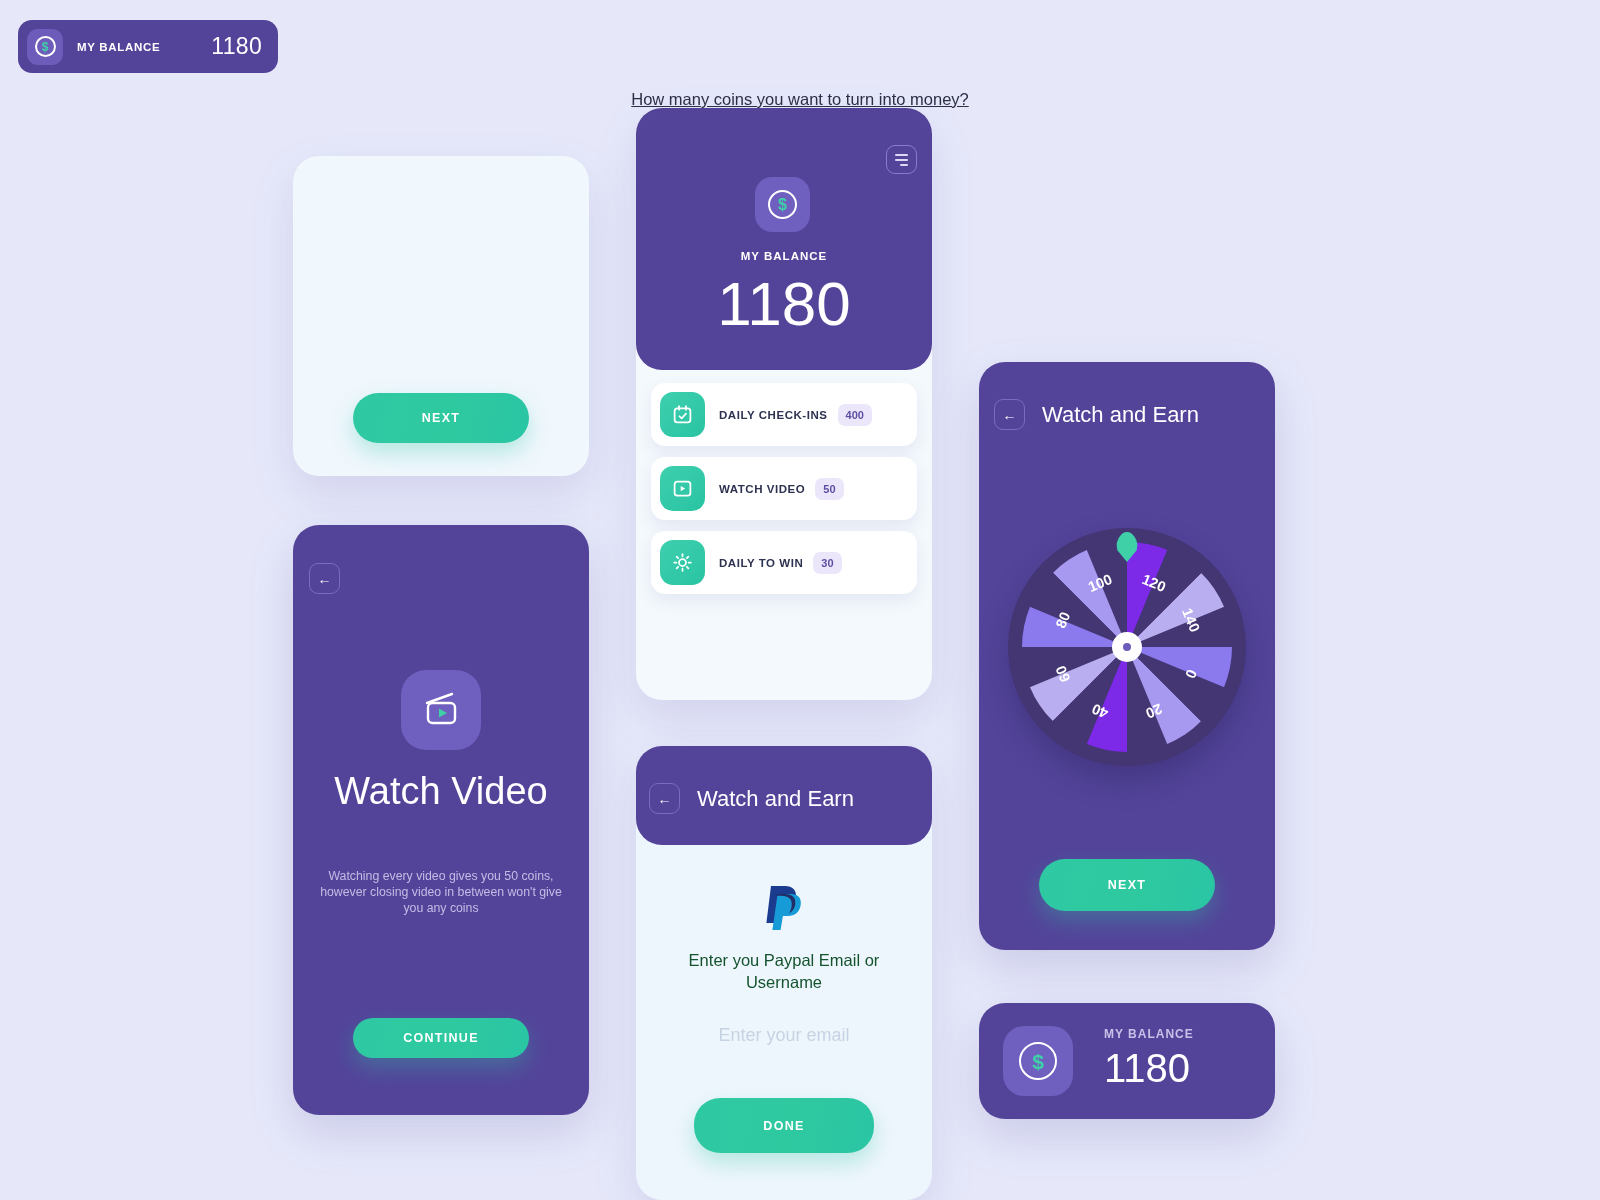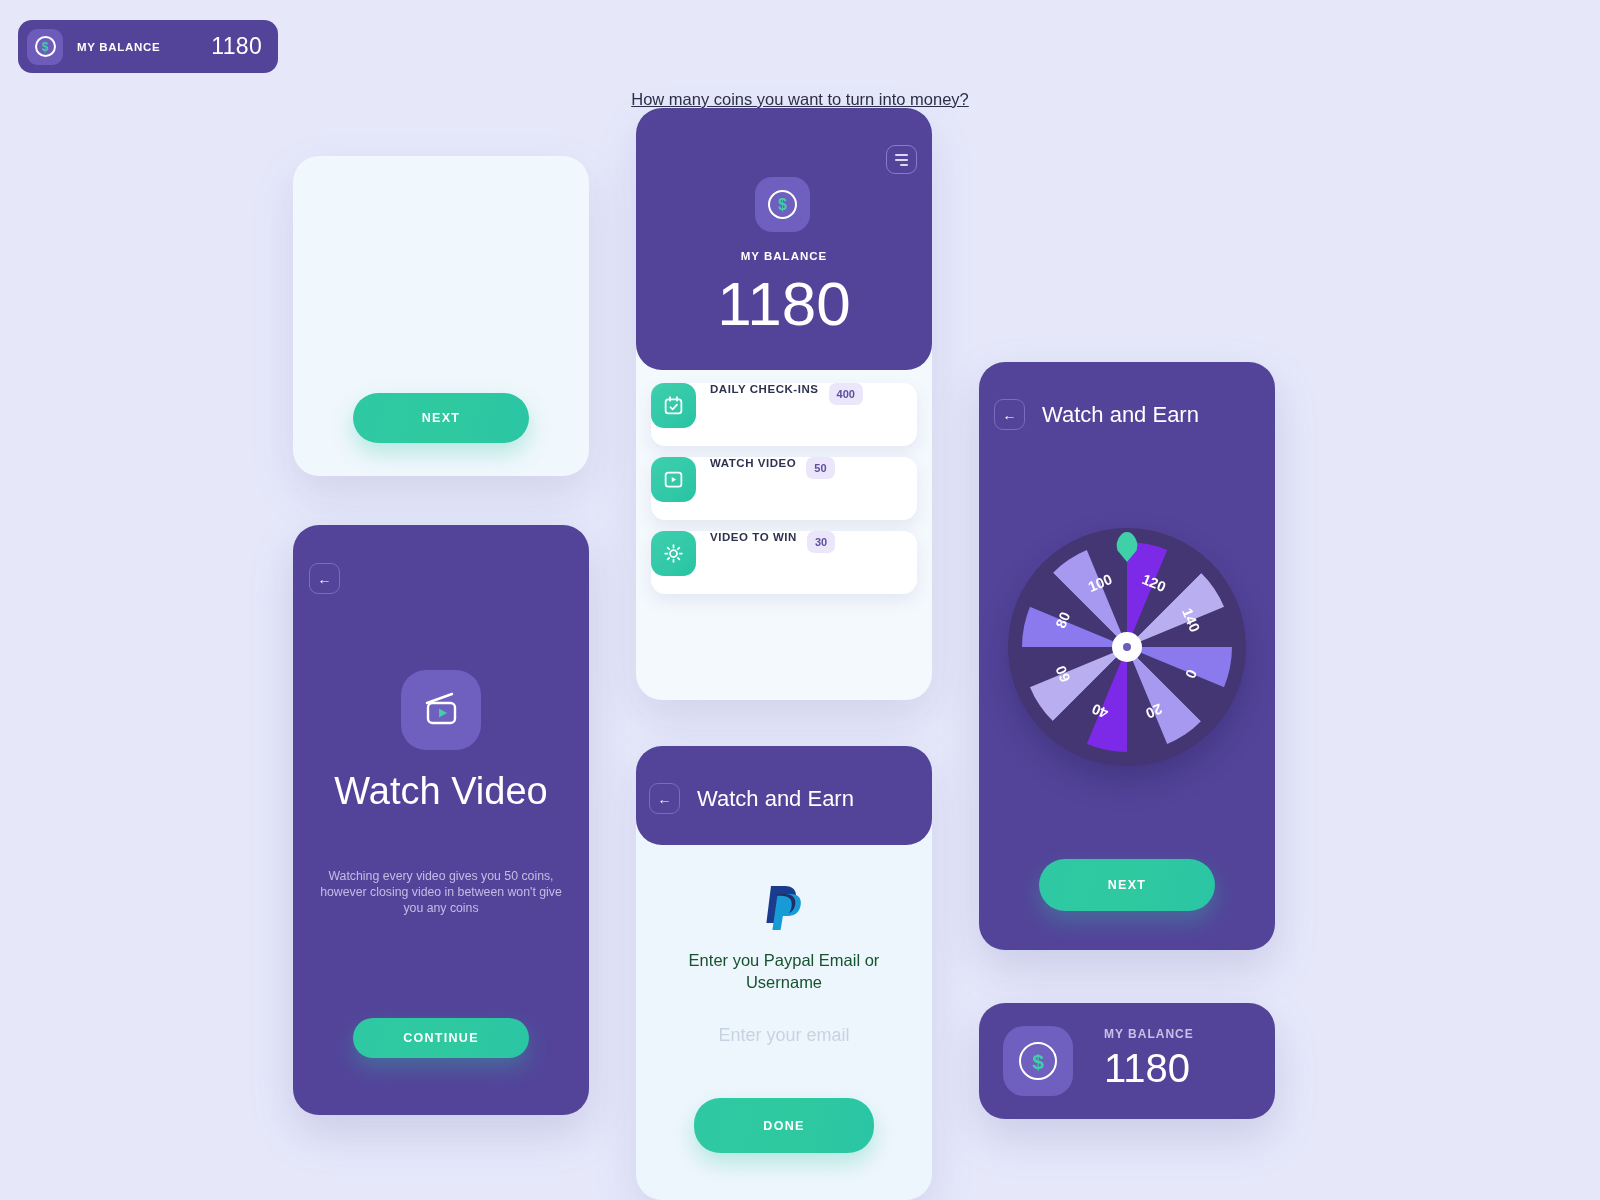--- a/index.html
+++ b/index.html
@@ -118,21 +118,21 @@
   }
   .dash-amount {
     position: absolute; left: 636px; width: 296px; top: 268px; text-align: center;
     color: #ffffff; font-size: 62px; font-weight: 300; letter-spacing: 0px;
   }
 
   .task-row {
     position: absolute; left: 651px; width: 266px; height: 63px;
     background: #ffffff; border-radius: 14px;
     box-shadow: 0 7px 16px rgba(90,80,160,.10);
-    display: flex; align-items: flex-start; 
+    display: flex; align-items: center; padding-left: 9px;
   }
   .task-icon {
     width: 45px; height: 45px; border-radius: 13px; flex: 0 0 auto;
     background: linear-gradient(140deg,#3ecfae,#29c4a3);
     display: flex; align-items: center; justify-content: center;
   }
   .task-label {
     color: #2d3250; font-size: 11.5px; font-weight: bold; letter-spacing: .55px;
     margin-left: 14px; white-space: nowrap;
   }
@@ -306,21 +306,21 @@
             <line x1="12" y1="19" x2="12" y2="21.5"></line>
           <line x1="2.5" y1="12" x2="5" y2="12"></line>
             <line x1="19" y1="12" x2="21.5" y2="12"></line>
           <line x1="5.3" y1="5.3" x2="7" y2="7"></line>
             <line x1="17" y1="17" x2="18.7" y2="18.7"></line>
           <line x1="18.7" y1="5.3" x2="17" y2="7"></line>
             <line x1="7" y1="17" x2="5.3" y2="18.7"></line>
         </g>
       </svg>
     </div>
-    <div class="task-label">VIDEO TO WIN</div>
+    <div class="task-label">DAILY TO WIN</div>
     <div class="task-pill">30</div>
   </div>
 
 
   <div class="card" id="card-paypal"></div>
   <div class="card" id="card-paypal-head"></div>
   <button class="back-btn" id="pp-back">←</button>
   <div class="pp-title">Watch and Earn</div>
 
   <div class="pp-logo">

